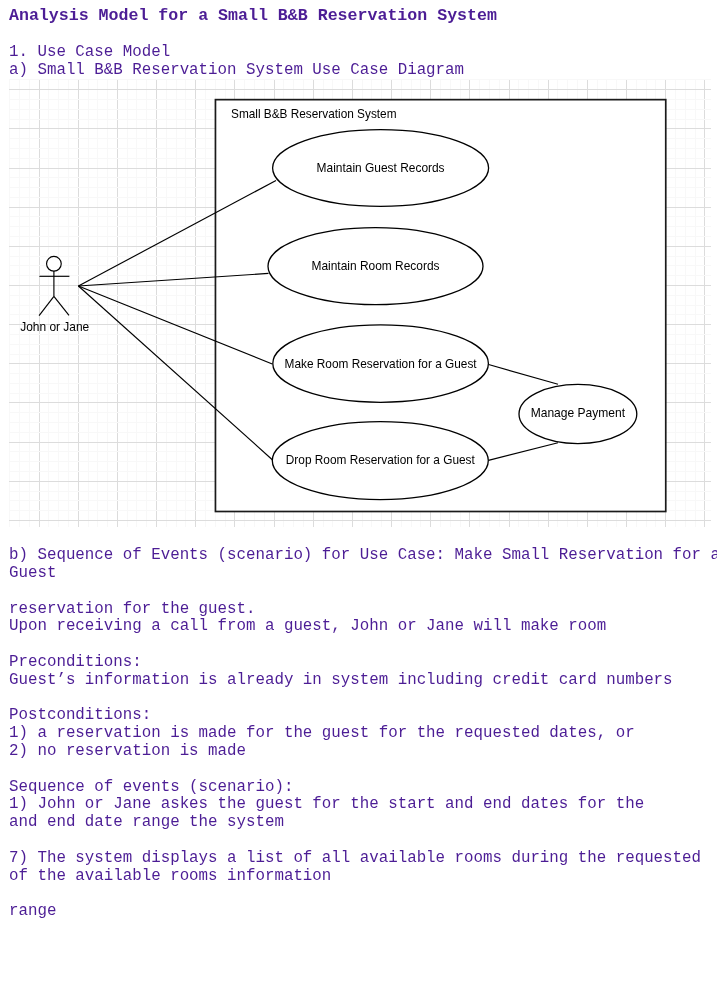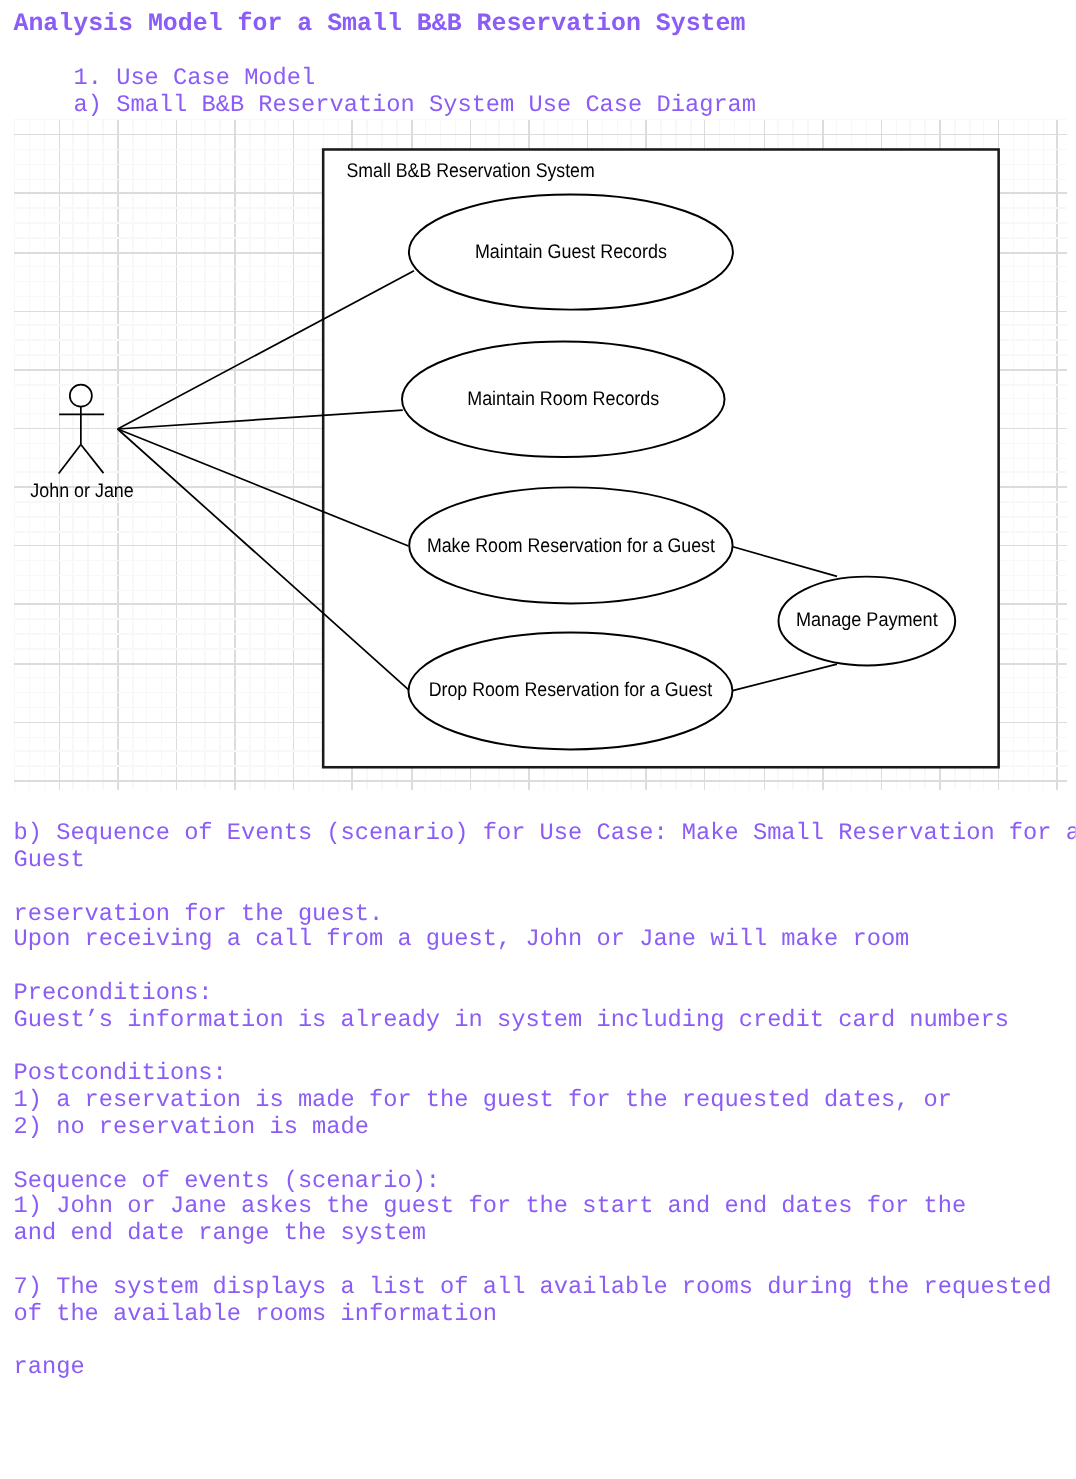--- a/index.html
+++ b/index.html
@@ -1,21 +1,21 @@
 <!DOCTYPE html>
 <html><head>
 <meta charset="utf-8">
 <style>
   html,body{margin:0;padding:0;background:#ffffff;}
   body{width:717px;height:986px;position:relative;overflow:hidden;font-family:"Liberation Mono",monospace;}
   .doc{position:absolute;left:0;top:0;width:717px;}
-  .mono{font-family:"Liberation Mono",monospace;font-size:15.8px;line-height:17.8px;color:#8b5cf6;}
+  .mono{font-family:"Liberation Mono",monospace;font-size:15.8px;line-height:17.8px;color:#4c1d95;}
   .mono .line{height:17.8px;white-space:pre;}
   #title{position:absolute;left:9px;top:7px;font-weight:bold;font-size:16.6px;line-height:17.8px;}
-  #intro{position:absolute;left:9px;top:44.1px;margin-left:40px;}
+  #intro{position:absolute;left:9px;top:44.1px;}
   #body-text{position:absolute;left:9px;top:547.3px;}
   #diagram{position:absolute;left:0;top:0;width:717px;height:986px;overflow:visible;}
   #diagram .ink{fill:none;stroke:#000;stroke-width:1.15;}
   #diagram circle.ink{fill:#fff;}
   #diagram ellipse.uc{fill:#fff;stroke:#000;stroke-width:1.3;}
   #diagram #boundary{fill:#fff;stroke:#1a1a1a;stroke-width:1.7;}
   .uml-label{font-family:"Liberation Sans",sans-serif;font-size:13.2px;fill:#000;stroke:none;}
   #grid{position:absolute;left:0;top:0;width:717px;height:986px;}
   #grid line{shape-rendering:crispEdges;}
   #grid .minor{stroke:#f8f8f8;stroke-width:1;}

